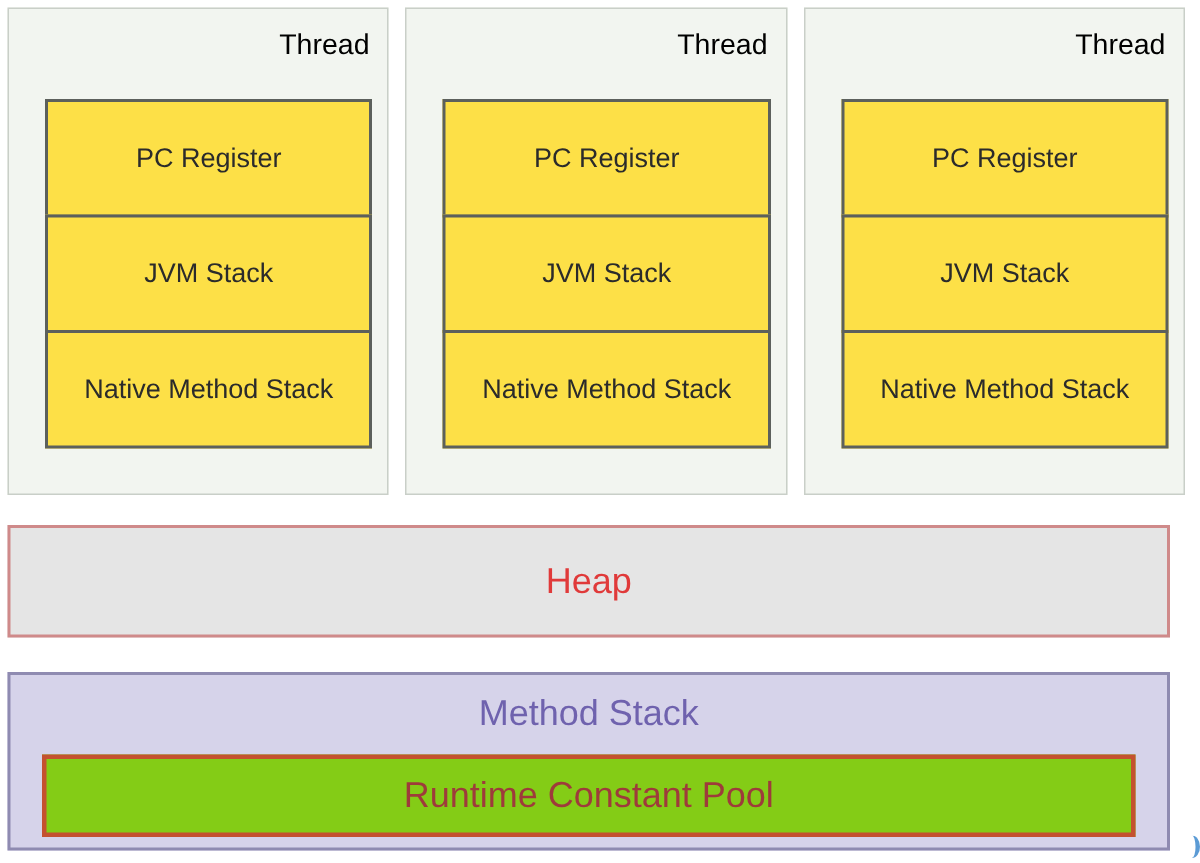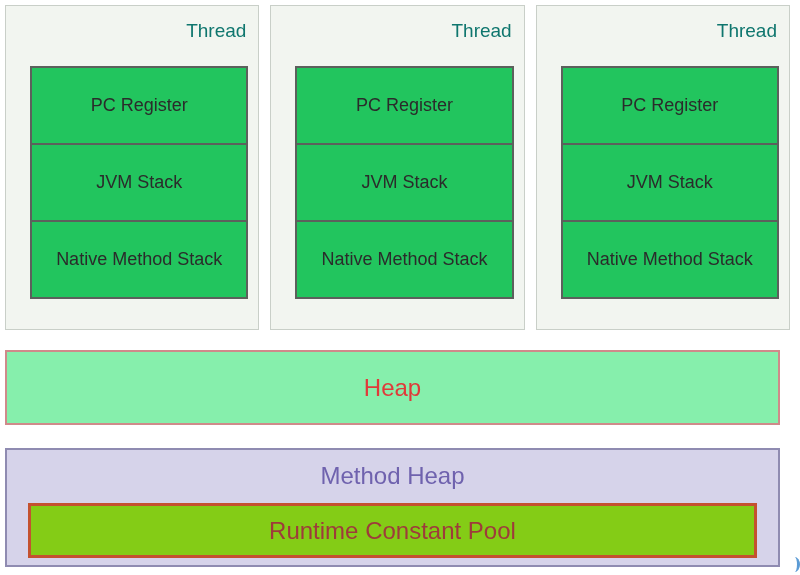--- a/index.html
+++ b/index.html
@@ -23,49 +23,49 @@
   .thread-box {
     flex: 1;
     height: 325px;
     box-sizing: border-box;
     background: #f2f5f0;
     border: 1px solid #c9cfc8;
   }
   .thread-label {
     text-align: right;
     padding: 14px 12px 0 0;
-    color: #0f766e;
+    color: #000000;
     font-size: 19px;
     line-height: 22px;
   }
   .stack {
     margin: 24px 10px 0 13px;
   }
   .cell {
     height: 79px;
     box-sizing: border-box;
-    background: #22c55e;
+    background: #fde047;
     border: 2px solid #5c605c;
     display: flex;
     align-items: center;
     justify-content: center;
     color: #2b2b2b;
     font-size: 18px;
     margin-left: 11px;
   }
   .cell + .cell { margin-top: -2px; }
 
   
   .heap-box {
     position: absolute;
     left: 5px; top: 350px;
     width: 775px;
     height: 75px;
     box-sizing: border-box;
-    background: #86efac;
+    background: #e5e5e5;
     border: 2px solid #cf8a8a;
     display: flex;
     align-items: center;
     justify-content: center;
     color: #e03a3a;
     font-size: 24px;
   }
 
   
   .method-area-box {
@@ -139,19 +139,19 @@
         <div class="cell">JVM Stack</div>
         <div class="cell">Native Method Stack</div>
       </div>
     </div>
 
   </div>
 
   <div class="heap-box">Heap</div>
 
   <div class="method-area-box">
-    <div class="method-area-label">Method Heap</div>
+    <div class="method-area-label">Method Stack</div>
     <div class="rcp-box">Runtime Constant Pool</div>
   </div>
 
   <div class="screen-artifact"></div>
 
 </div>
 
 </body></html>

